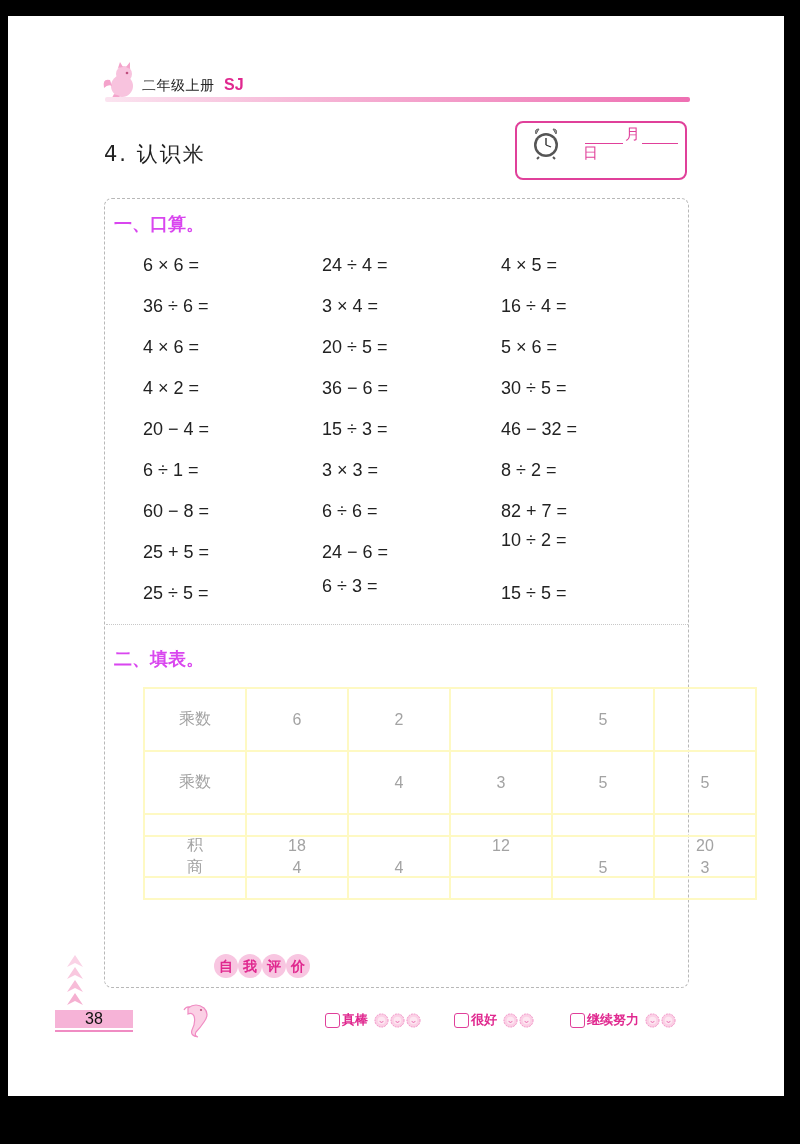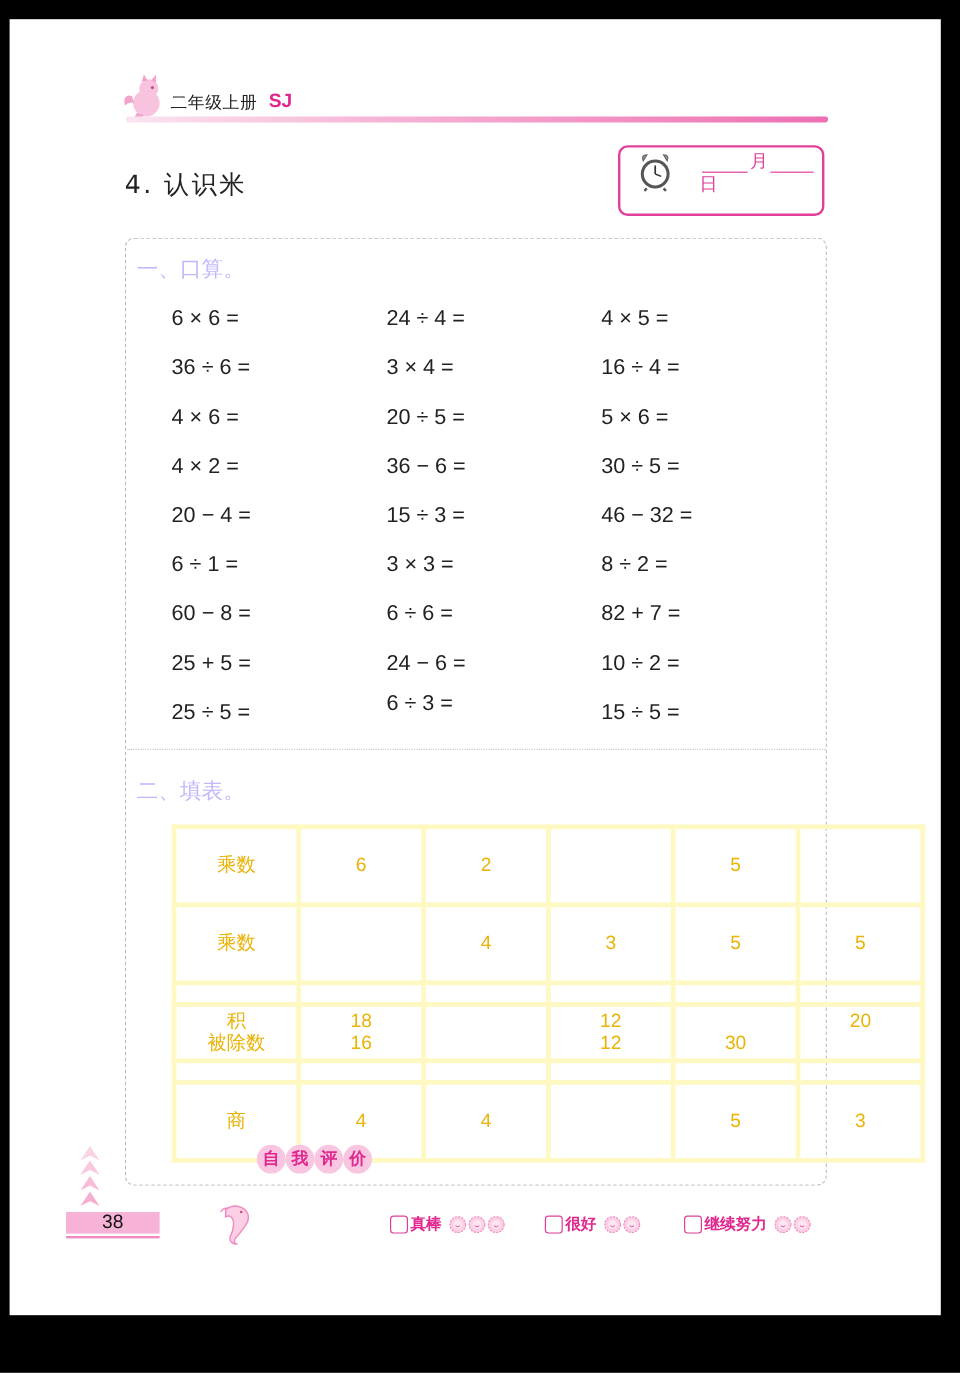--- a/index.html
+++ b/index.html
@@ -62,38 +62,38 @@
       width: 585px; height: 790px;
       border: 1.5px dashed #b8b8b8; border-radius: 8px;
       box-sizing: border-box;
     }
     .panel-divider {
       position: absolute; left: 106px; top: 624px; width: 582px;
       border-top: 1.5px dotted #c8c8c8;
     }
     .section-title {
       position: absolute; left: 114px;
-      font-size: 18px; font-weight: normal; color: #c4b5fd;
+      font-size: 18px; font-weight: bold; color: #d946ef;
     }
     .calc {
       position: absolute; font-size: 18px; color: #222;
       font-family: "Liberation Sans", sans-serif; white-space: pre;
     }
     
     .tbl {
       position: absolute; left: 143px;
       border-collapse: collapse;
       border: 2px solid #333;
       font-size: 16px;
     }
     .tbl td {
-      border: 4px solid #fef9c3;
+      border: 2px solid #fef9c3;
       width: 80px; height: 41px;
       text-align: center; vertical-align: middle;
-      padding: 10px; color: #eab308;
+      padding: 10px; color: #a3a3a3;
       font-family: "Liberation Sans", sans-serif;
     }
     .tbl td.lbl { font-family: "DejaVu Sans", sans-serif; font-size: 16px; }
 
     
     .arrows { position: absolute; left: 66px; top: 955px; width: 18px; height: 55px; }
     .pagenum-bar {
       position: absolute; left: 55px; top: 1010px; width: 78px; height: 18px;
       background: #f6b3d7;
       text-align: center; font-size: 16px; line-height: 18px; color: #111;
@@ -184,21 +184,21 @@
   <div class="calc" style="left:143px;top:460px">6 ÷ 1 =</div>
   <div class="calc" style="left:322px;top:460px">3 × 3 =</div>
   <div class="calc" style="left:501px;top:460px">8 ÷ 2 =</div>
 
   <div class="calc" style="left:143px;top:501px">60 − 8 =</div>
   <div class="calc" style="left:322px;top:501px">6 ÷ 6 =</div>
   <div class="calc" style="left:501px;top:501px">82 + 7 =</div>
 
   <div class="calc" style="left:143px;top:542px">25 + 5 =</div>
   <div class="calc" style="left:322px;top:542px">24 − 6 =</div>
-  <div class="calc" style="left:501px;top:542px">10 ÷ 2 =</div>
+  <div class="calc" style="left:501px;top:530px">10 ÷ 2 =</div>
 
   <div class="calc" style="left:143px;top:583px">25 ÷ 5 =</div>
   <div class="calc" style="left:322px;top:576px">6 ÷ 3 =</div>
   <div class="calc" style="left:501px;top:583px">15 ÷ 5 =</div>
 </div>
 
 <div class="section-title" style="top:647px">二、填表。</div>
 
 <table class="tbl" style="top:687px">
   <tbody>
@@ -224,28 +224,20 @@
     <td></td>
     <td>12</td>
     <td></td>
     <td>20</td>
   </tr>
 </tbody>
   </table>
 
 <table class="tbl" style="top:835px">
   <tbody>
-      <tr>
-    <td class="lbl">被除数</td>
-    <td>16</td>
-    <td></td>
-    <td>12</td>
-    <td>30</td>
-    <td></td>
-  </tr>
   <tr>
     <td class="lbl">商</td>
     <td>4</td>
     <td>4</td>
     <td></td>
     <td>5</td>
     <td>3</td>
   </tr>
 </tbody>
   </table>

